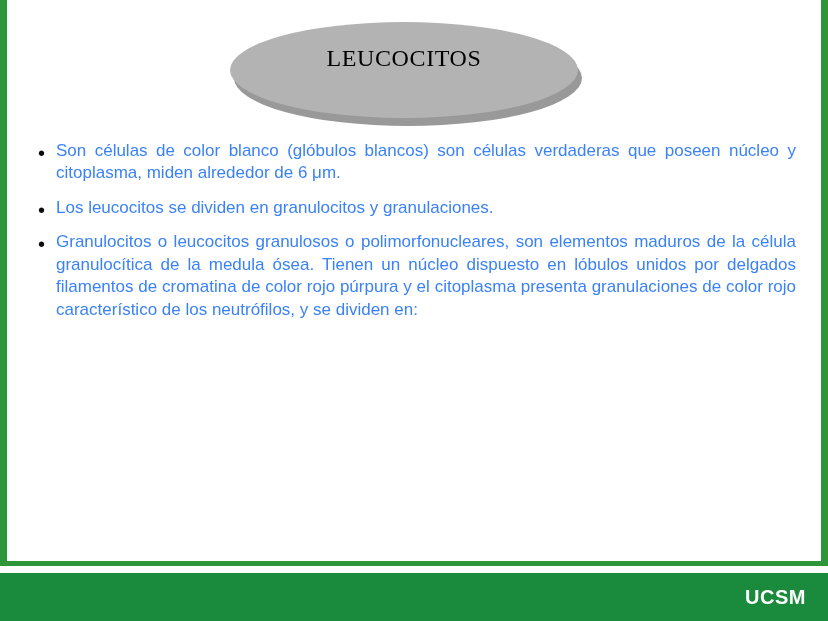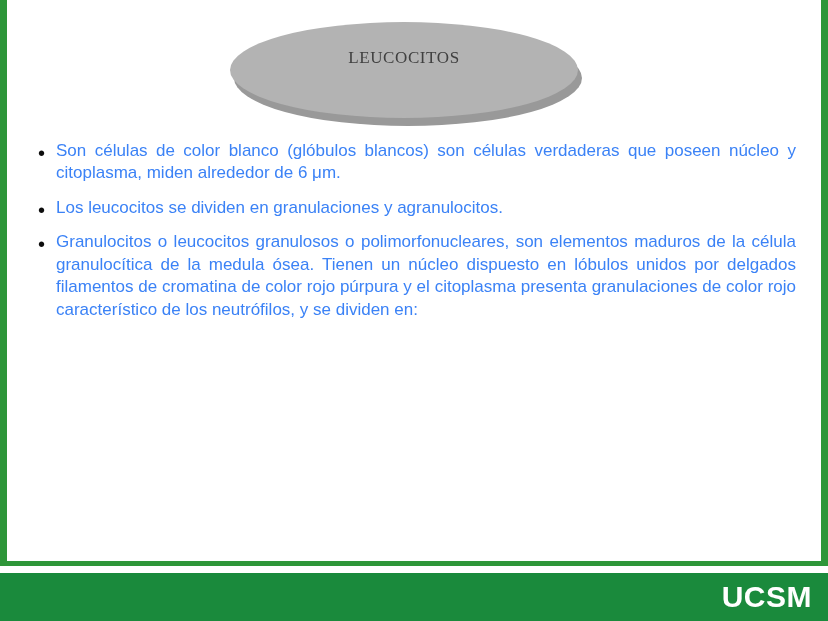--- a/index.html
+++ b/index.html
@@ -61,23 +61,23 @@
     width: 348px;
     height: 96px;
     border-radius: 50%;
     background: #b3b3b3;
     display: flex;
     align-items: center;
     justify-content: center;
   }
   .ellipse-title {
     font-family: "Liberation Serif", serif;
-    font-size: 17px;
+    font-size: 24px;
     letter-spacing: 0.6px;
-    color: #404040;
+    color: #000000;
     font-variant: small-caps;
     text-align: center;
     position: relative;
     top: -12px;
   }
   
   .body {
     position: absolute;
     left: 34px;
     top: 140px;
@@ -124,24 +124,24 @@
     bottom: 0;
     width: 828px;
     height: 48px;
     background: #1a8a3c;
     display: flex;
     align-items: center;
     justify-content: flex-end;
   }
   .brand {
     color: #ffffff;
-    font-size: 30px;
+    font-size: 20px;
     font-weight: bold;
     letter-spacing: 0.5px;
-    margin-right: 16px;
+    margin-right: 22px;
     font-family: "Liberation Sans", sans-serif;
   }
   .white-gap {
     position: absolute;
     left: 0;
     top: 566px;
     width: 828px;
     height: 7px;
     background: #ffffff;
   }
@@ -159,21 +159,21 @@
     <div class="ellipse-main">
       <div class="ellipse-title">LEUCOCITOS</div>
     </div>
   </div>
 
   <div class="body">
     <div class="bullet">
       <span>Son células de color blanco (glóbulos blancos) son células verdaderas que poseen núcleo y citoplasma, miden alrededor de 6 μm.</span>
     </div>
     <div class="bullet">
-      <span>Los leucocitos se dividen en granulaciones y agranulocitos.</span>
+      <span>Los leucocitos se dividen en granulocitos y granulaciones.</span>
     </div>
     <div class="bullet">
       <span>Granulocitos o leucocitos granulosos o polimorfonucleares, son elementos maduros de la célula granulocítica de la medula ósea. Tienen un núcleo dispuesto en lóbulos unidos por delgados filamentos de cromatina de color rojo púrpura y el citoplasma presenta granulaciones de color rojo característico de los neutrófilos, y se dividen en:</span>
     </div>
   </div>
 
   <div class="bottom-rule"></div>
   <div class="white-gap"></div>
   <div class="bottom-band">
     <div class="brand">UCSM</div>

